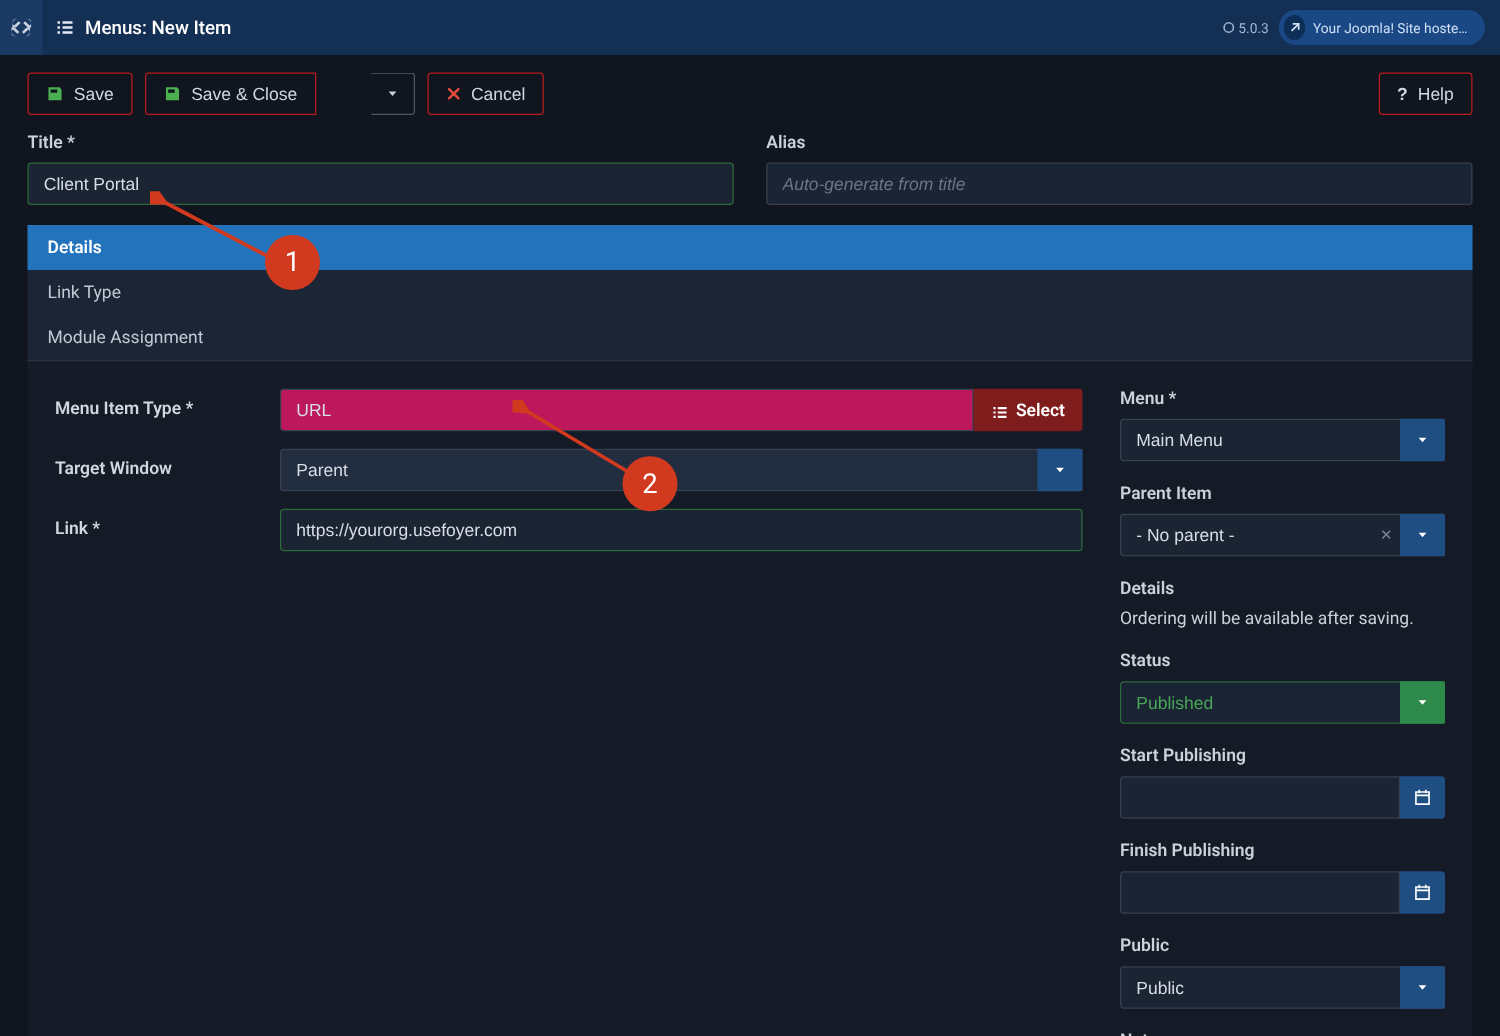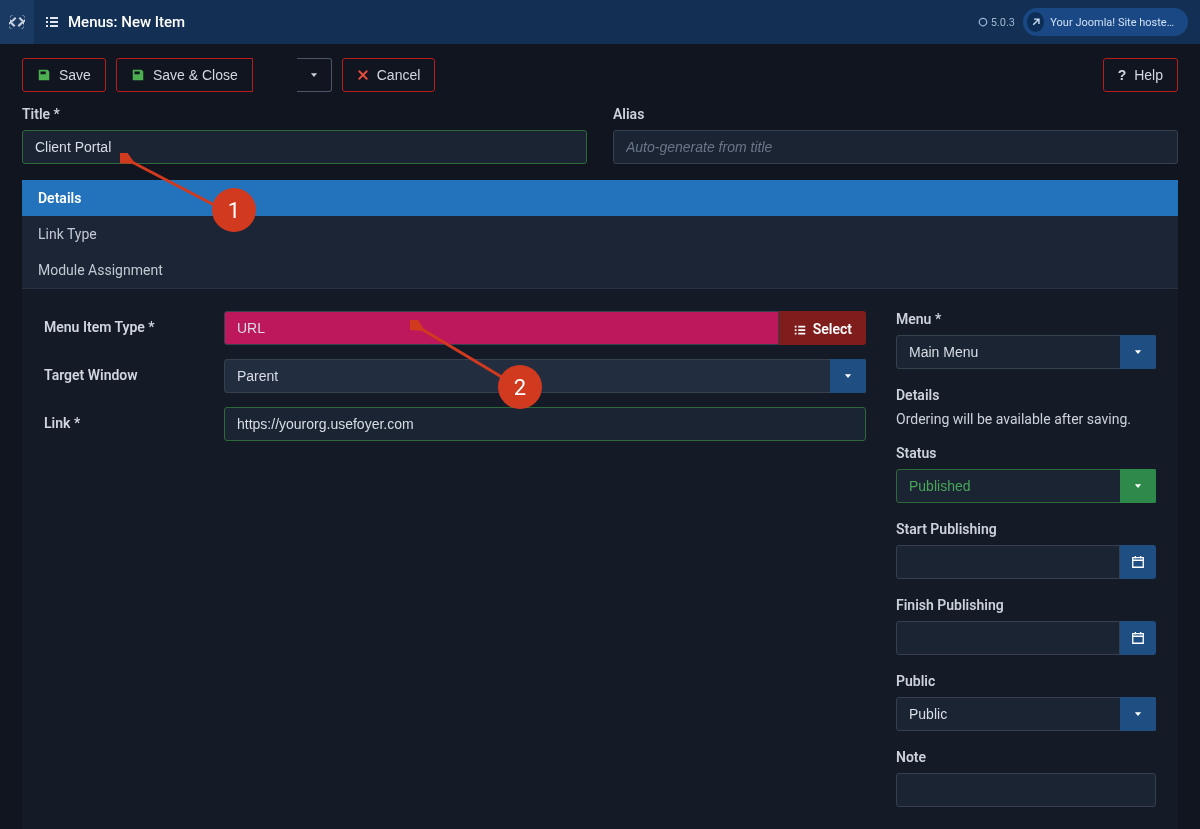--- a/index.html
+++ b/index.html
@@ -404,20 +404,32 @@
         <div class="select-wrap">
           <input class="input sel" readonly="" value="Main Menu" style="">
           <div class="select-caret">
             <svg width="10" height="10" viewBox="0 0 16 16">
                 <path d="M3 5l5 6 5-6z" fill="#fff"></path>
               </svg>
           </div>
         </div>
       </div>
 
+      <div class="group">
+        <label class="label">Parent Item</label>
+        <div class="select-wrap parent-wrap">
+          <input class="input sel" readonly="" value="- No parent -" style="">
+          <span class="clear-x">✕</span>
+          <div class="select-caret">
+            <svg width="10" height="10" viewBox="0 0 16 16">
+                <path d="M3 5l5 6 5-6z" fill="#fff"></path>
+              </svg>
+          </div>
+        </div>
+      </div>
 
       <div class="group">
         <label class="label">Details</label>
         <div class="helper" style="color:#cdd2da;font-size:14px">Ordering will be available after saving.</div>
       </div>
 
       <div class="group">
         <label class="label">Status</label>
         <div class="select-wrap published">
           <input class="input sel txt" style="border-color: rgb(45, 106, 58); color: rgb(73, 166, 89);" readonly="" value="Published">

